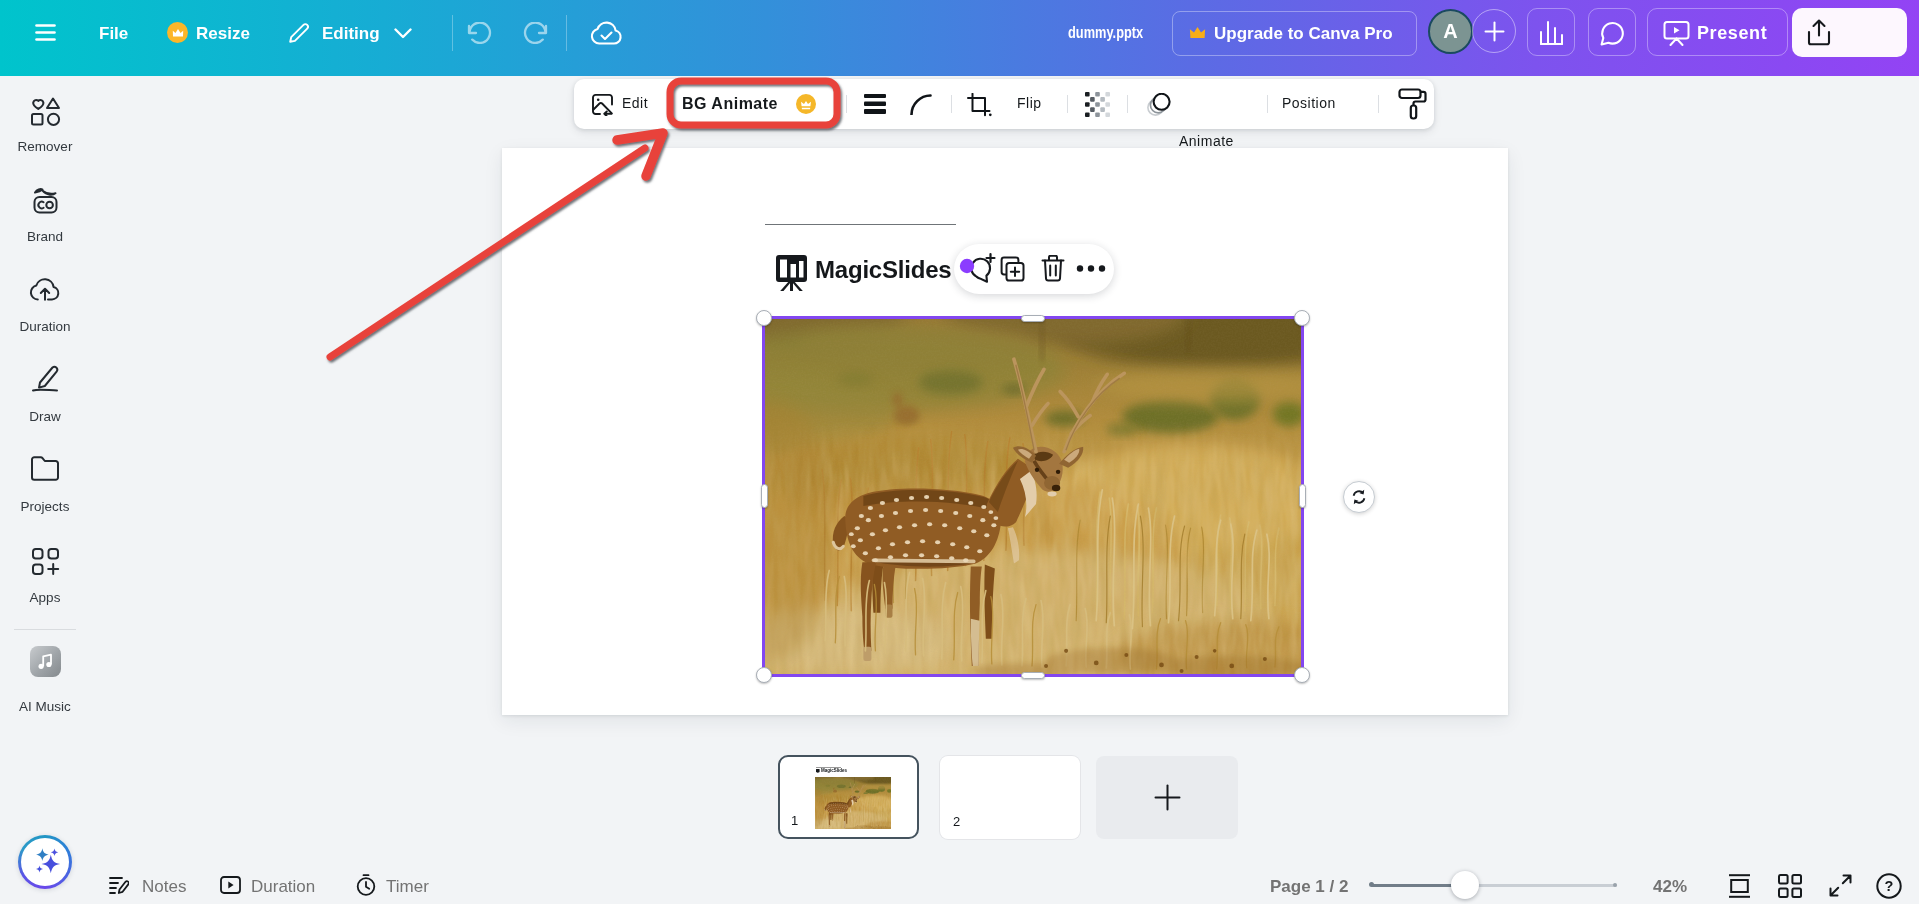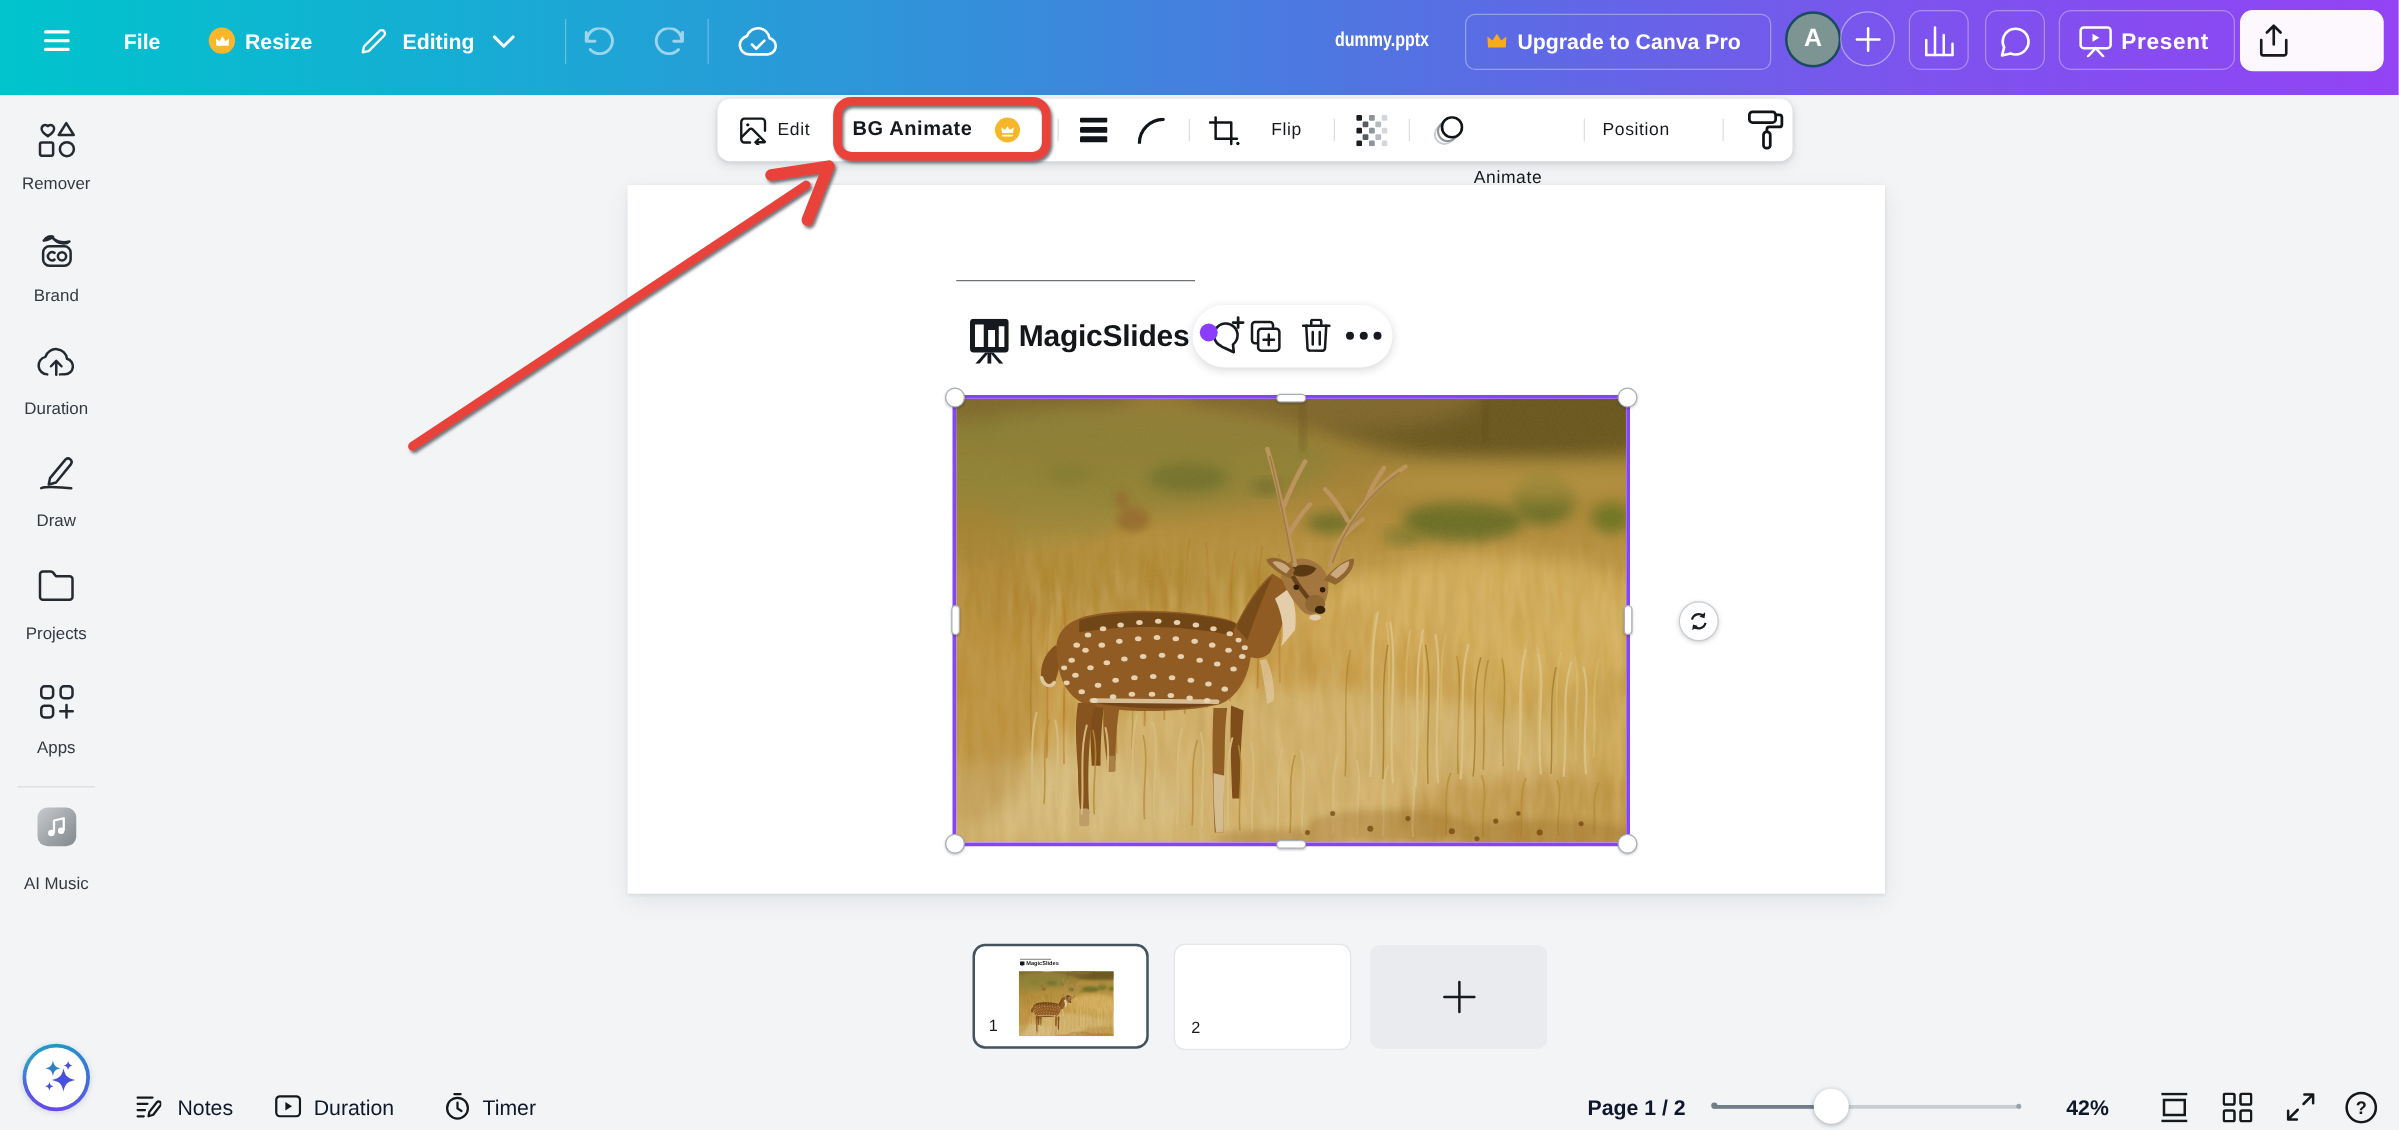--- a/index.html
+++ b/index.html
@@ -16,21 +16,21 @@
 .tbar-txt{position:absolute;top:17px;font-size:14px;font-weight:500;color:#15191c;line-height:1;letter-spacing:.5px;}
 .tbar-div{position:absolute;top:16px;width:1px;height:18px;background:#dcdfe3;}
 
 #canvas{position:absolute;left:502px;top:148px;width:1006px;height:567px;background:#fff;box-shadow:0 1px 3px rgba(30,40,50,.10),0 6px 18px rgba(30,40,50,.08);}
 
 .handle-c{position:absolute;width:16px;height:16px;border-radius:50%;background:#fff;border:1px solid #a8aeb6;box-shadow:0 1px 2px rgba(0,0,0,.25);box-sizing:border-box;}
 .handle-h{position:absolute;width:24px;height:7px;border-radius:4px;background:#fff;border:1px solid #a8aeb6;box-shadow:0 1px 2px rgba(0,0,0,.25);box-sizing:border-box;}
 .handle-v{position:absolute;width:7px;height:24px;border-radius:4px;background:#fff;border:1px solid #a8aeb6;box-shadow:0 1px 2px rgba(0,0,0,.25);box-sizing:border-box;}
 
 .thumb{position:absolute;background:#fff;border-radius:8px;}
-.bot-txt{position:absolute;font-size:17px;font-weight:500;color:#0f172a;line-height:1;}
+.bot-txt{position:absolute;font-size:17px;font-weight:500;color:#737373;line-height:1;}
 </style>
 </head>
 <body>
 <div id="topbar">
 
   <svg class="abs" style="left:35px;top:23px" width="21" height="19" viewBox="0 0 21 19">
       <g stroke="#fff" stroke-width="2.6" stroke-linecap="round">
         <line x1="1.5" y1="2.5" x2="19.5" y2="2.5"></line>
         <line x1="1.5" y1="9.5" x2="19.5" y2="9.5"></line>
         <line x1="1.5" y1="16.5" x2="19.5" y2="16.5"></line>

